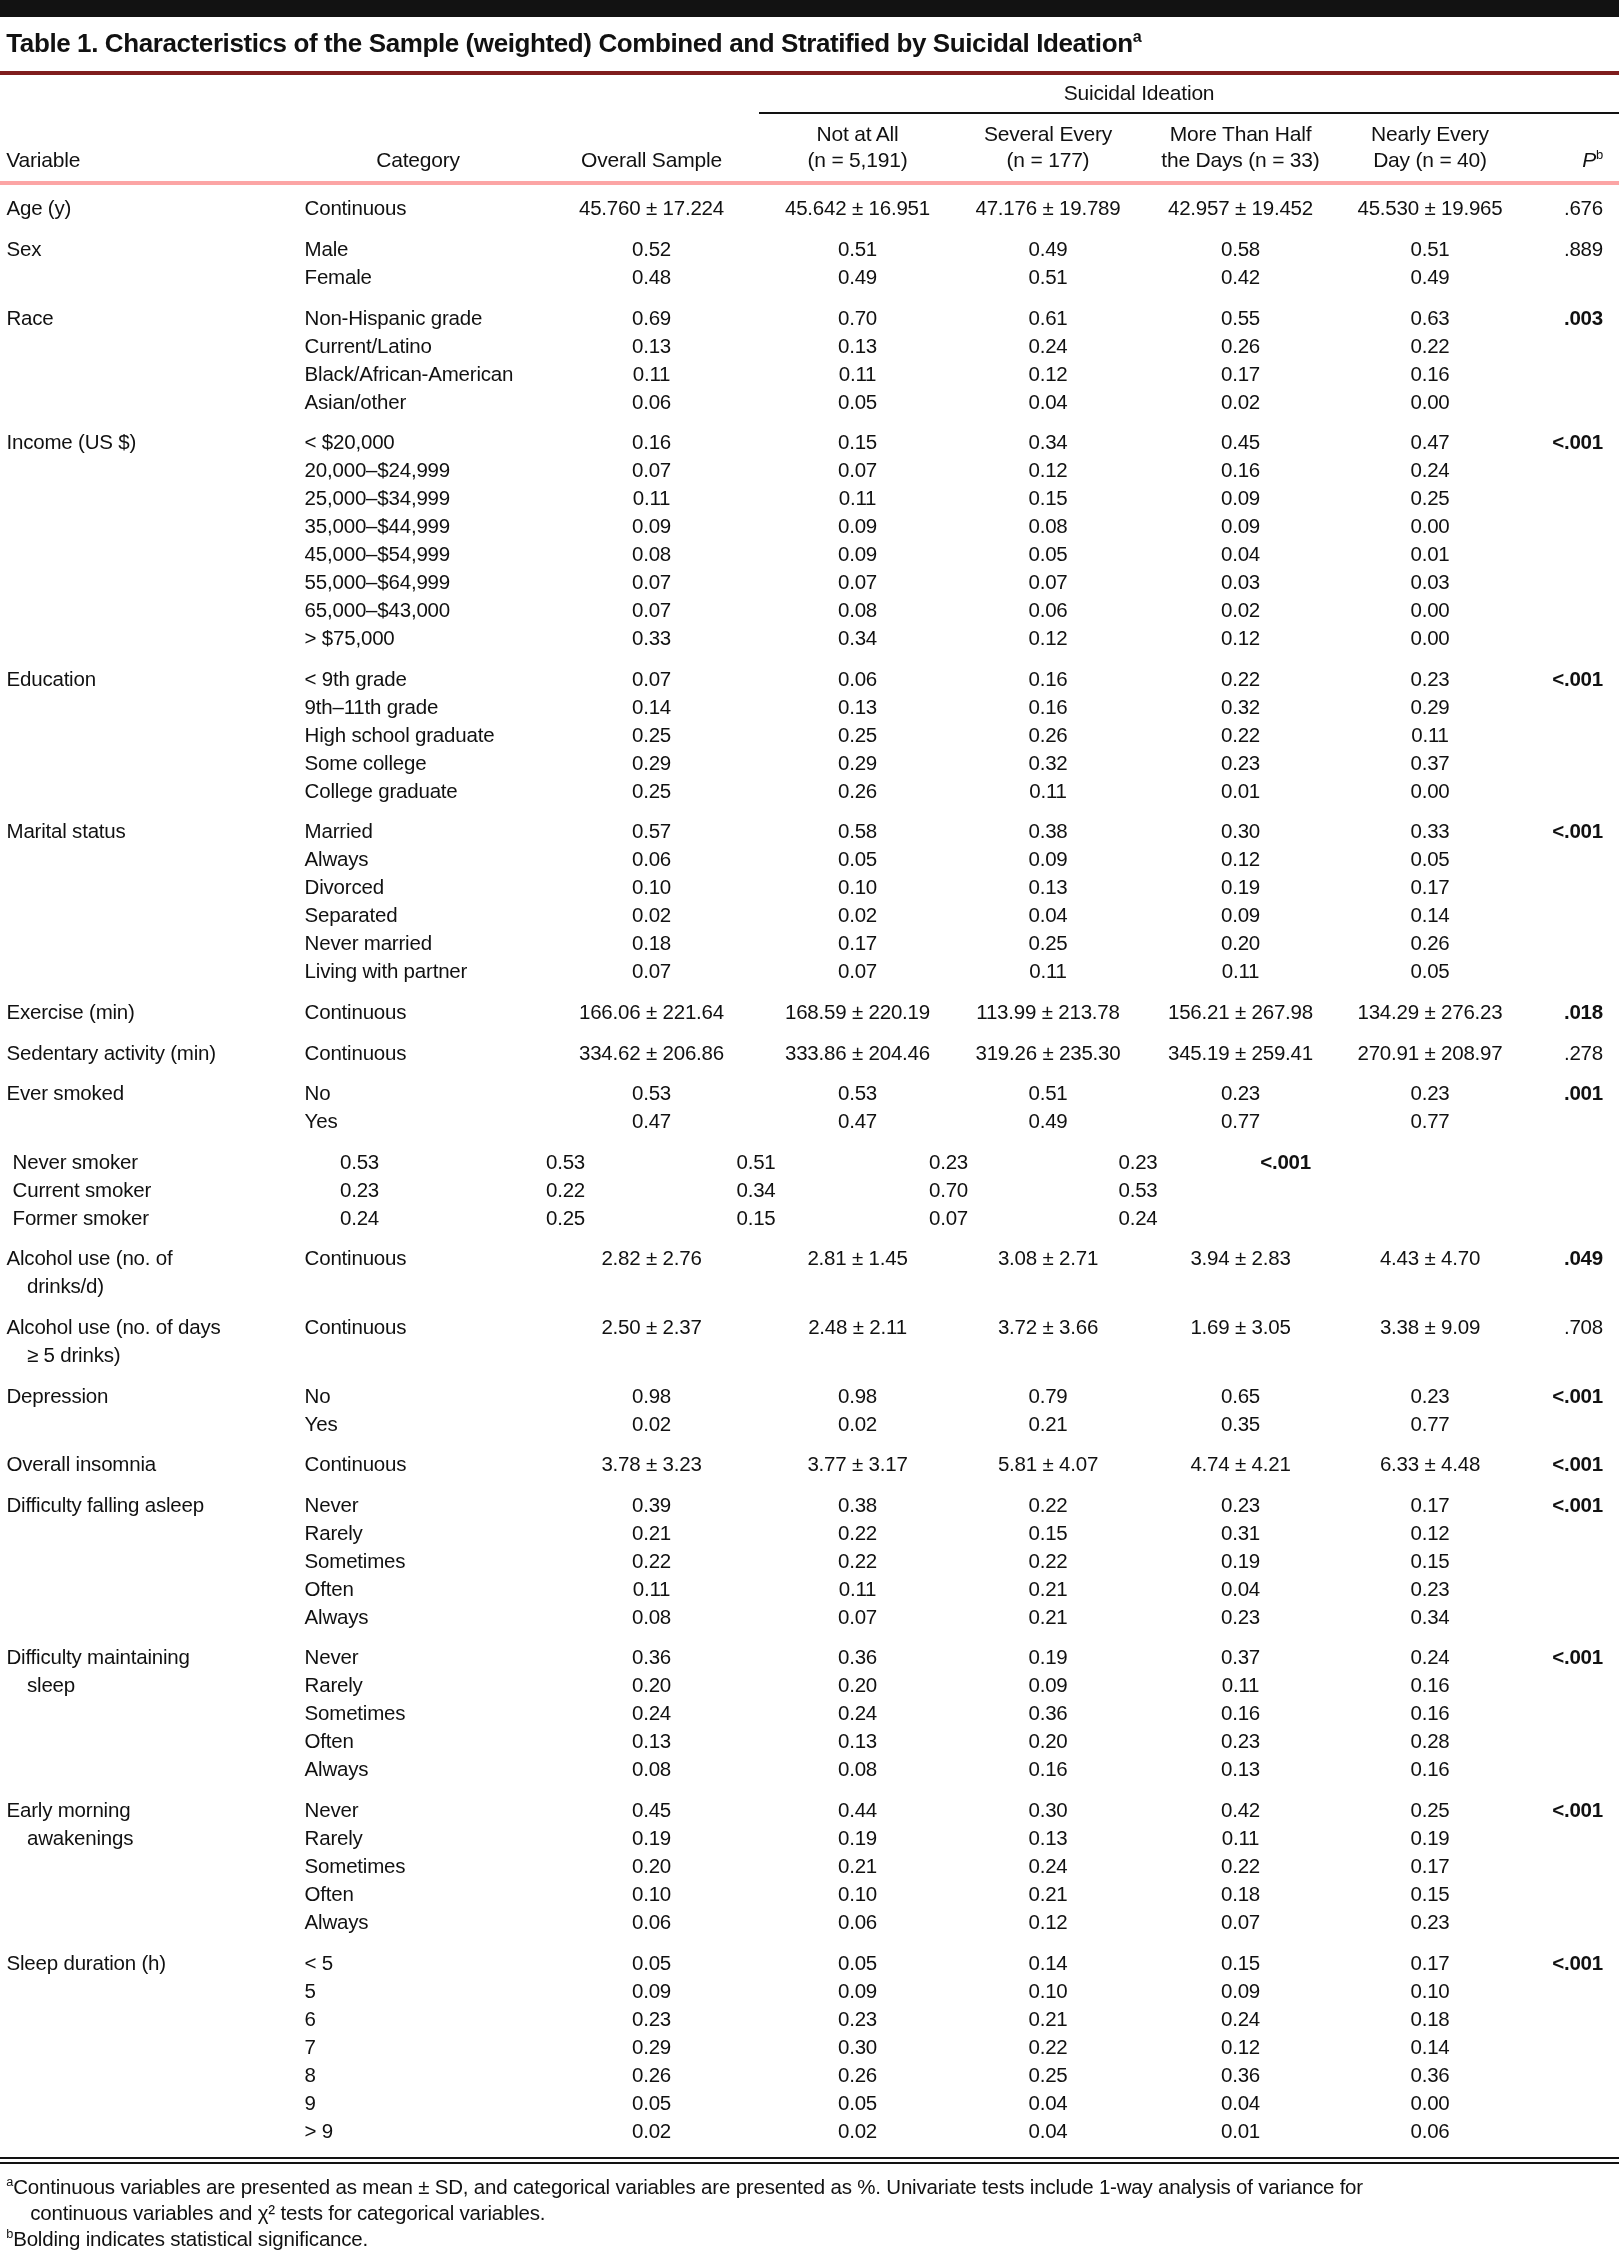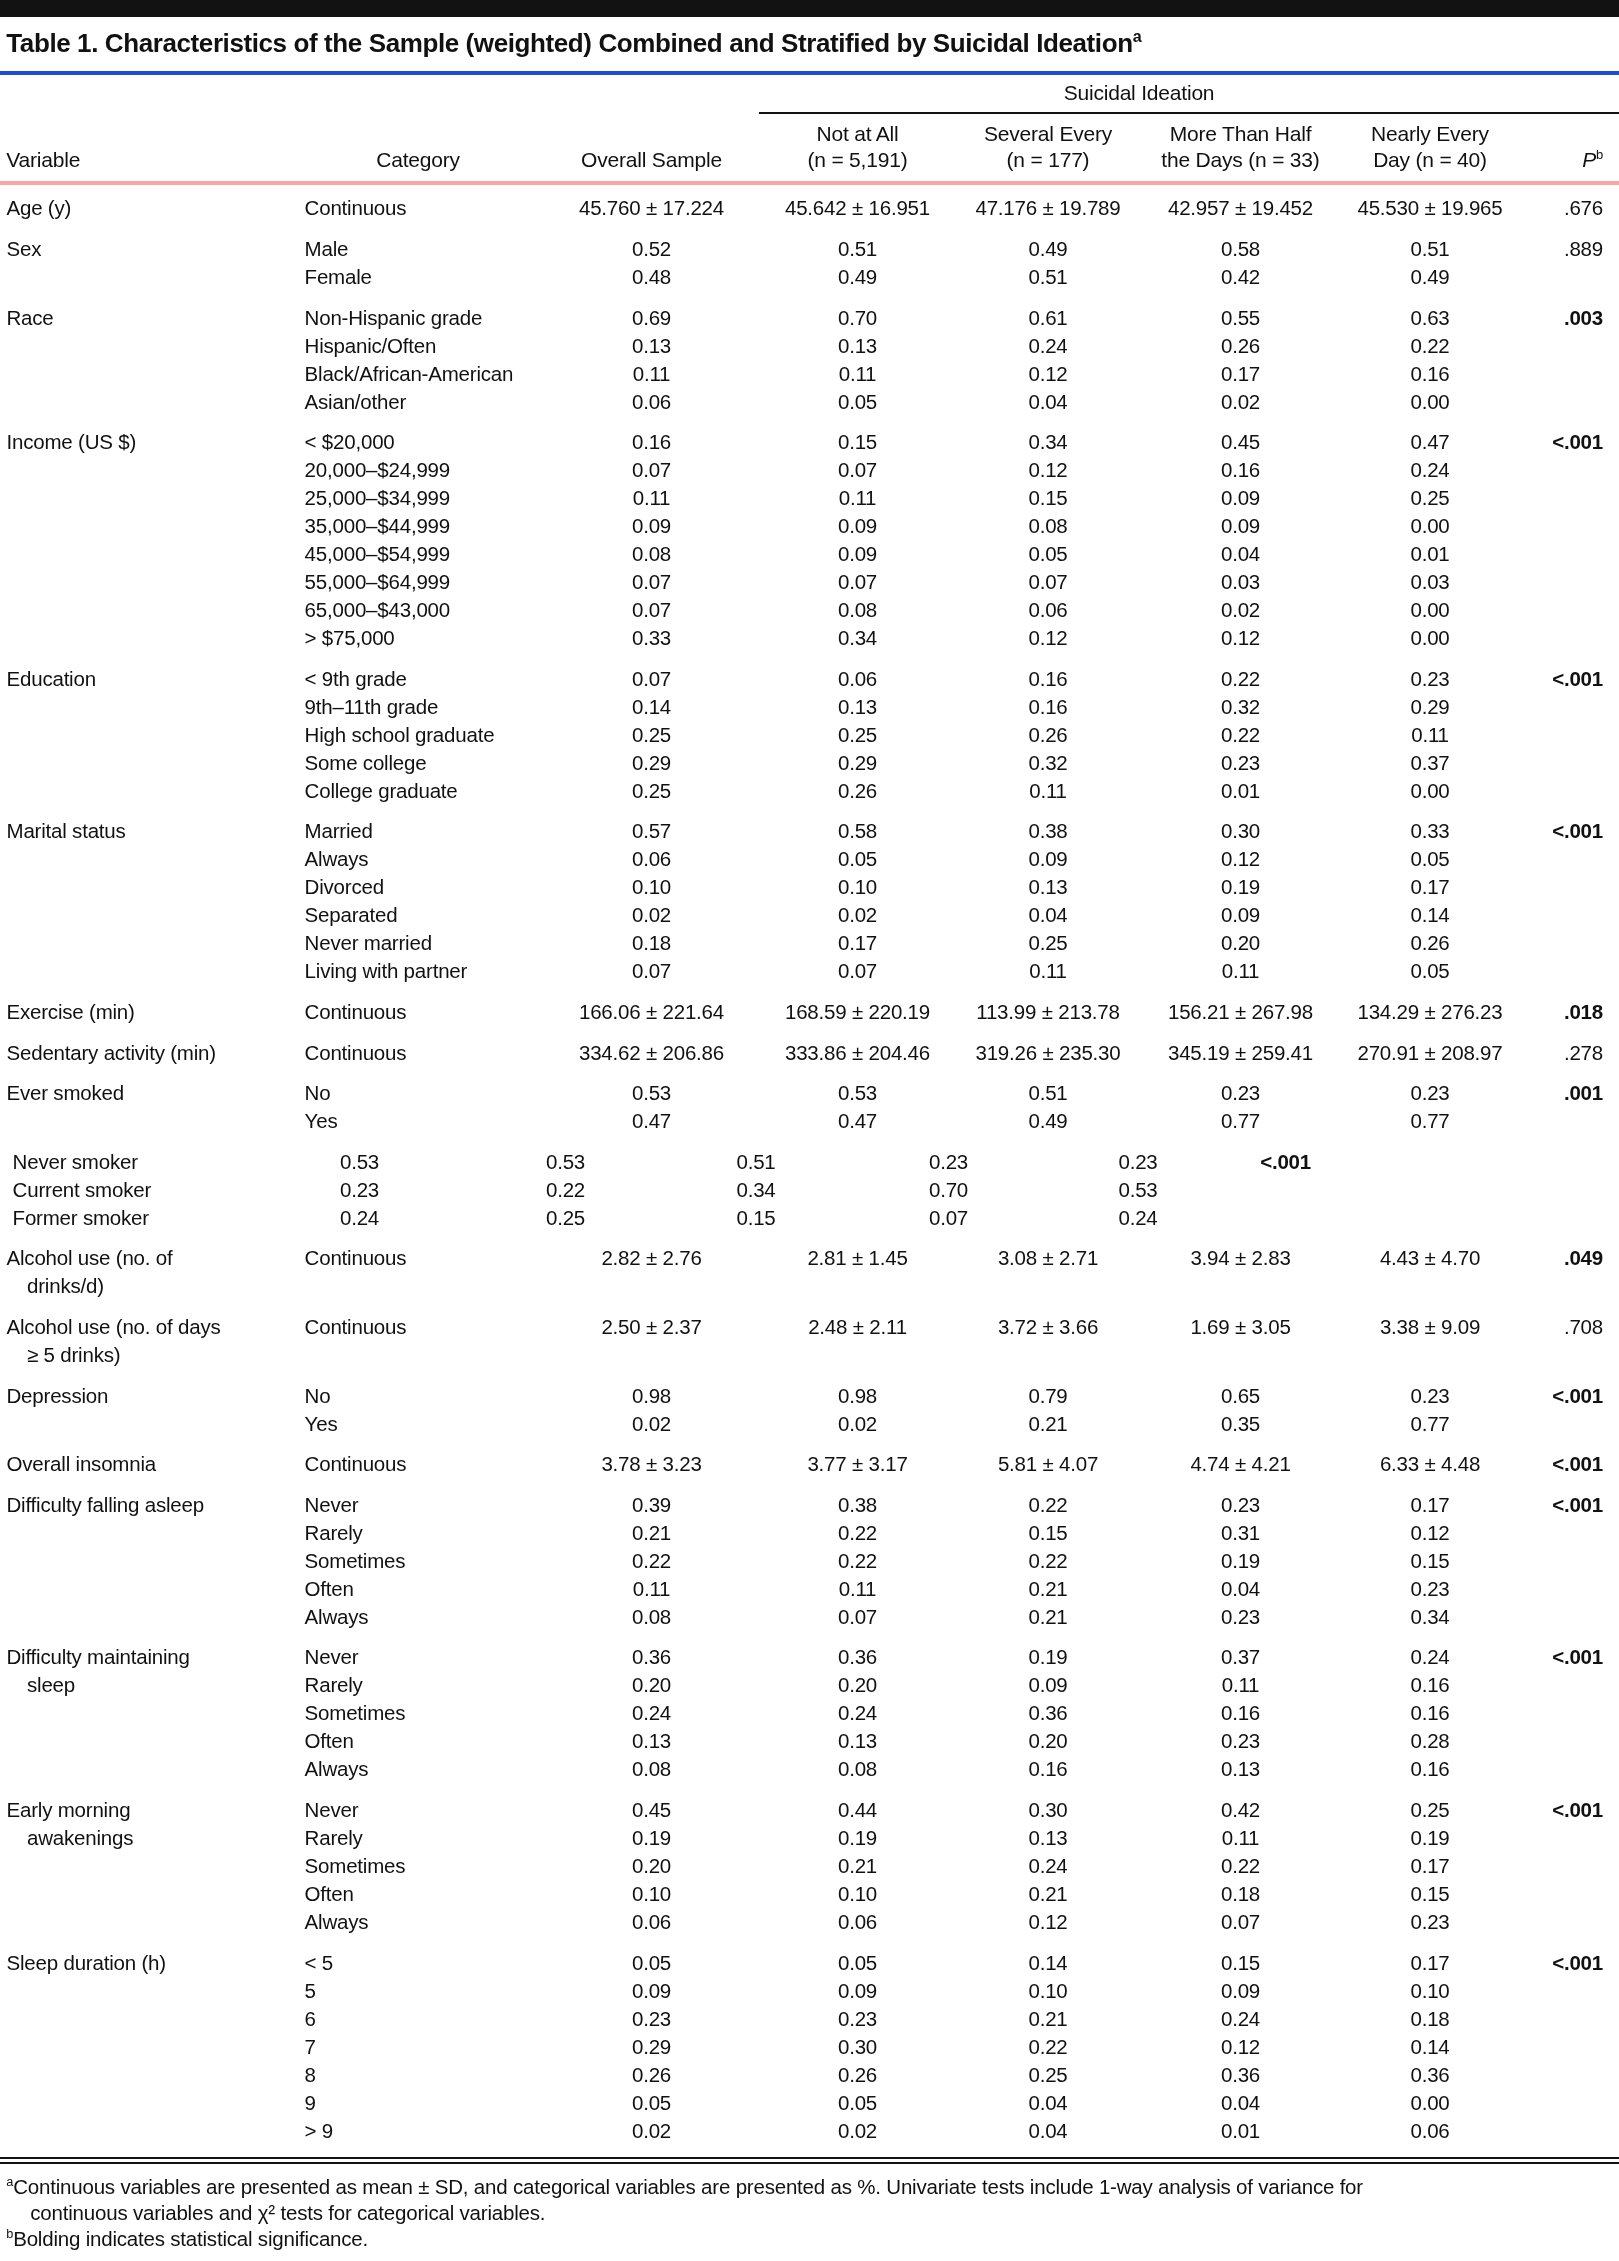--- a/index.html
+++ b/index.html
@@ -9,21 +9,21 @@
     font-family: "Liberation Sans", "DejaVu Sans", sans-serif;
     color: #111111;
     letter-spacing: -0.2px;
   }
   .page { width: 1619px; padding: 0; }
 
   .top-bar { height: 17.4px; background: #121212; width: 100%; }
 
   .title-block {
     padding: 10.3px 6.3px 12px 6.3px;
-    border-bottom: 4px solid #1d4ed8;
+    border-bottom: 4px solid #7f1d1d;
   }
   .title-block .t {
     font-size: 26px; font-weight: bold; letter-spacing: -0.4px;
   }
   sup { font-size: 0.62em; vertical-align: super; line-height: 0; }
 
   
   .thead {
     display: grid;
     grid-template-columns: 292px 252px 215px 197px 184px 201px 178px 100px;
@@ -154,21 +154,21 @@
           <div class="row">
             <div class="cell cat">Non-Hispanic grade</div>
             <div class="cell num">0.69</div>
             <div class="cell num">0.70</div>
             <div class="cell num">0.61</div>
             <div class="cell num">0.55</div>
             <div class="cell num">0.63</div>
             <div class="cell pv bold">.003</div>
           </div>
           <div class="row">
-            <div class="cell cat">Hispanic/Often</div>
+            <div class="cell cat">Current/Latino</div>
             <div class="cell num">0.13</div>
             <div class="cell num">0.13</div>
             <div class="cell num">0.24</div>
             <div class="cell num">0.26</div>
             <div class="cell num">0.22</div>
             <div class="cell pv"></div>
           </div>
           <div class="row">
             <div class="cell cat">Black/African-American</div>
             <div class="cell num">0.11</div>

